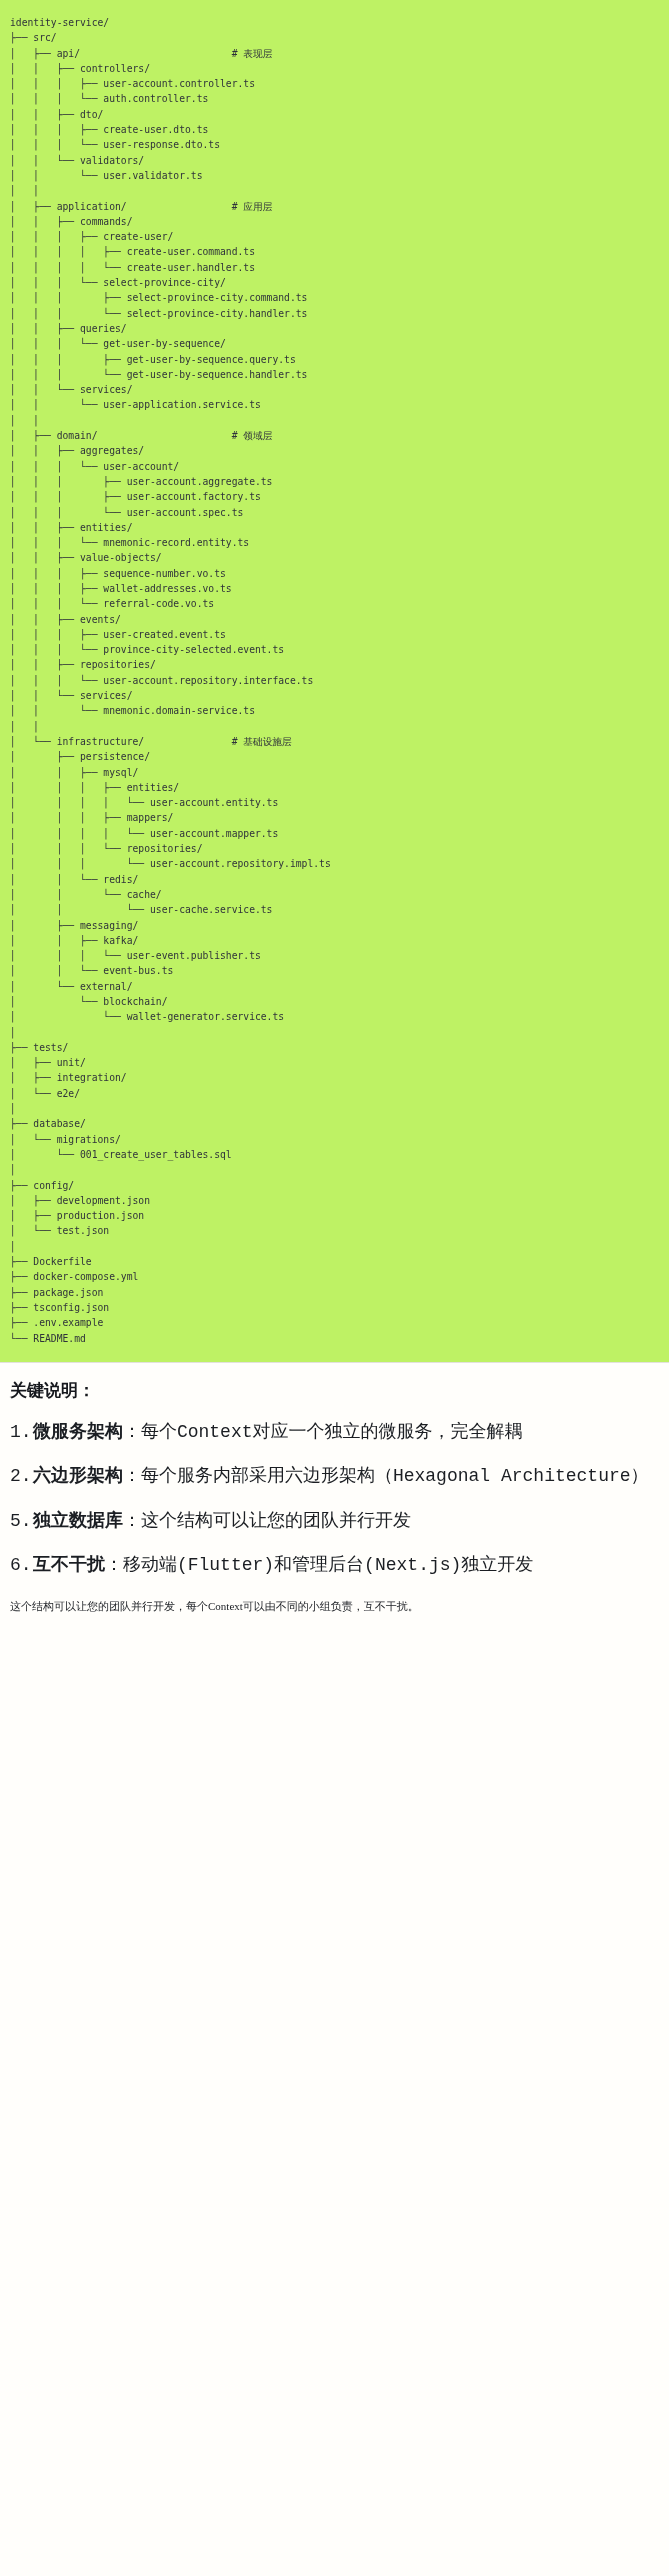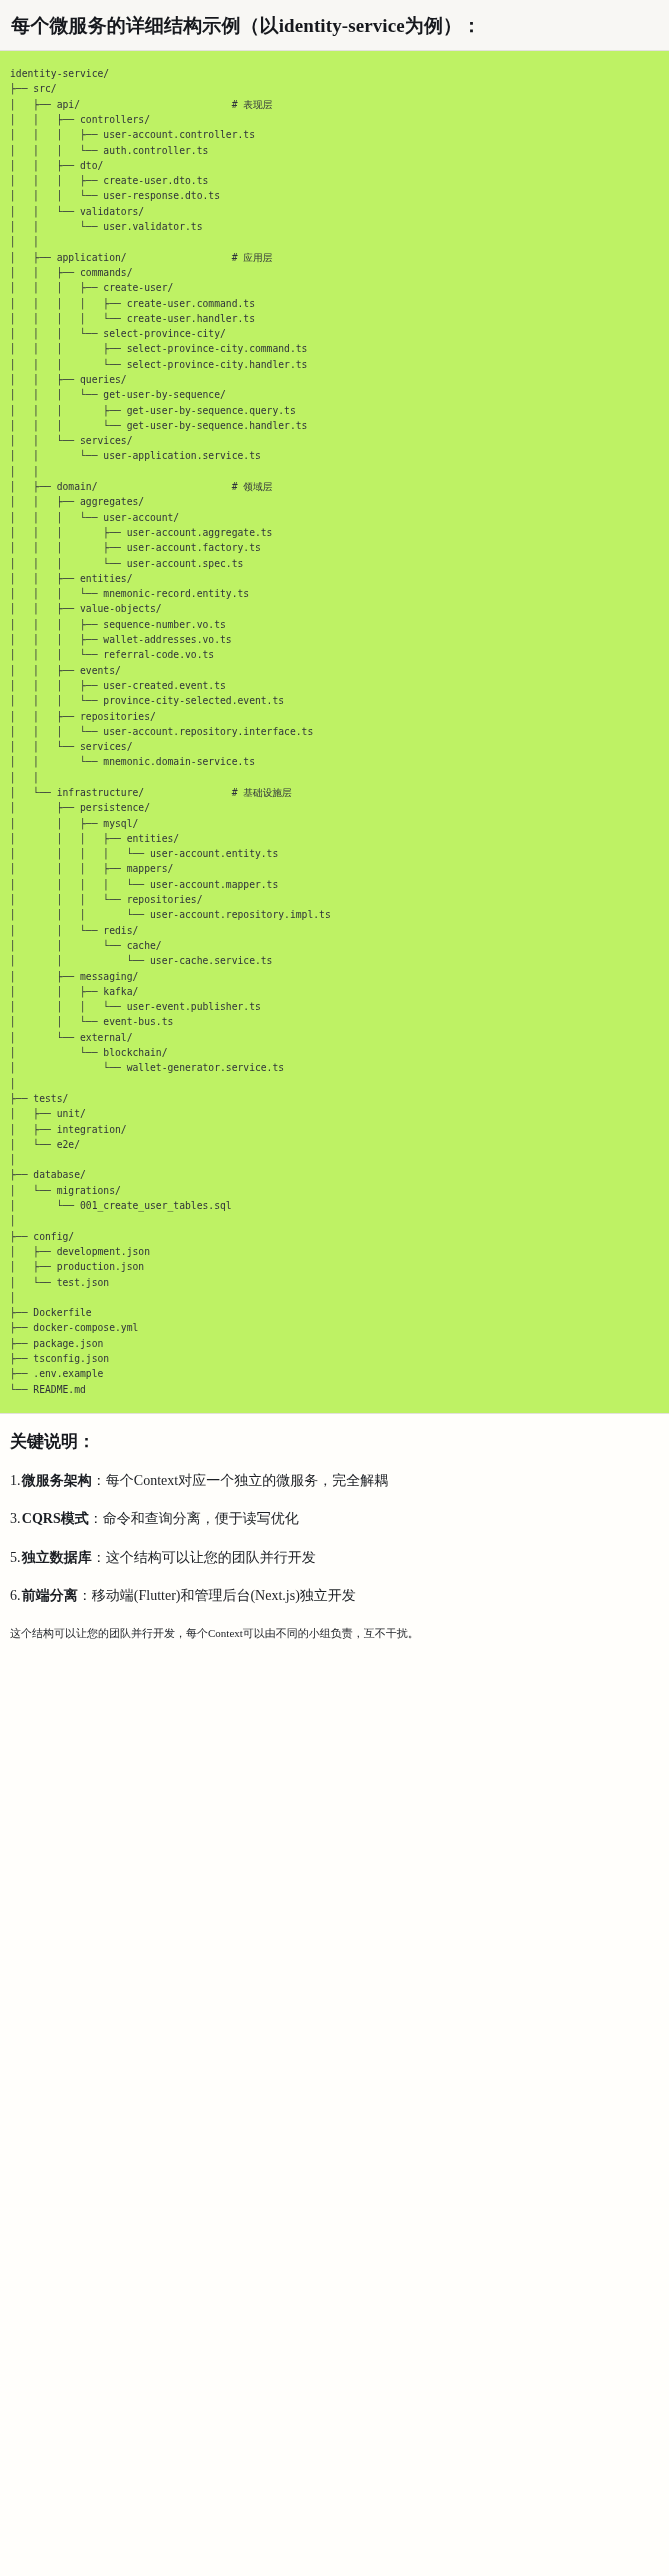--- a/index.html
+++ b/index.html
@@ -61,22 +61,22 @@
     background: #fffefb;
   }
   .notes-title {
     font-family: Liberation Sans, sans-serif;
     font-weight: bold;
     font-size: 17px;
     margin: 0 0 16.3px 0;
     color: #16181d;
   }
   .note-item {
-    font-family: Liberation Serif, serif;
-    font-size: 14px;
+    font-family: Liberation Mono, monospace;
+    font-size: 18px;
     line-height: 1.5;
     margin: 0 0 17.5px 0;
     color: #1b1e23;
   }
   .note-item .idx { margin-right: 1.3px; }
   .note-item .term { font-weight: bold; }
   .note-item .sep { }
   .note-item .desc { }
   .closing {
     font-family: "Liberation Serif", "DejaVu Serif", serif;
@@ -84,23 +84,20 @@
     line-height: 1.5;
     margin: 19px 0 0 0;
     color: #1b1e23;
   }
 </style>
 </head>
 <body>
 
 <div class="page">
 
-  <div class="header-block">
-    <h1 class="doc-title">每个微服务的详细结构示例（以identity-service为例）：</h1>
-  </div>
 
   <div class="tree-block">
     <pre class="tree">identity-service/
 ├── src/
 │   ├── api/                          # 表现层
 │   │   ├── controllers/
 │   │   │   ├── user-account.controller.ts
 │   │   │   └── auth.controller.ts
 │   │   ├── dto/
 │   │   │   ├── create-user.dto.ts
@@ -183,22 +180,22 @@
 ├── tsconfig.json
 ├── .env.example
 └── README.md</pre>
   </div>
 
   <div class="notes-block">
     <div class="notes-title">关键说明：</div>
 
     <div id="notes-list">
         <div class="note-item"><span class="idx">1.</span><span class="term">微服务架构</span><span class="sep">：</span><span class="desc">每个Context对应一个独立的微服务，完全解耦</span></div>
-        <div class="note-item"><span class="idx">3.</span><span class="term">CQRS模式</span><span class="sep">：</span><span class="desc">命令和查询分离，便于读写优化</span></div>
+        <div class="note-item"><span class="idx">2.</span><span class="term">六边形架构</span><span class="sep">：</span><span class="desc">每个服务内部采用六边形架构（Hexagonal Architecture）</span></div>
         <div class="note-item"><span class="idx">5.</span><span class="term">独立数据库</span><span class="sep">：</span><span class="desc">这个结构可以让您的团队并行开发</span></div>
-        <div class="note-item"><span class="idx">6.</span><span class="term">前端分离</span><span class="sep">：</span><span class="desc">移动端(Flutter)和管理后台(Next.js)独立开发</span></div>
+        <div class="note-item"><span class="idx">6.</span><span class="term">互不干扰</span><span class="sep">：</span><span class="desc">移动端(Flutter)和管理后台(Next.js)独立开发</span></div>
       </div>
 
     <div class="closing">这个结构可以让您的团队并行开发，每个Context可以由不同的小组负责，互不干扰。</div>
   </div>
 
 </div>
 
 
 </body></html>

